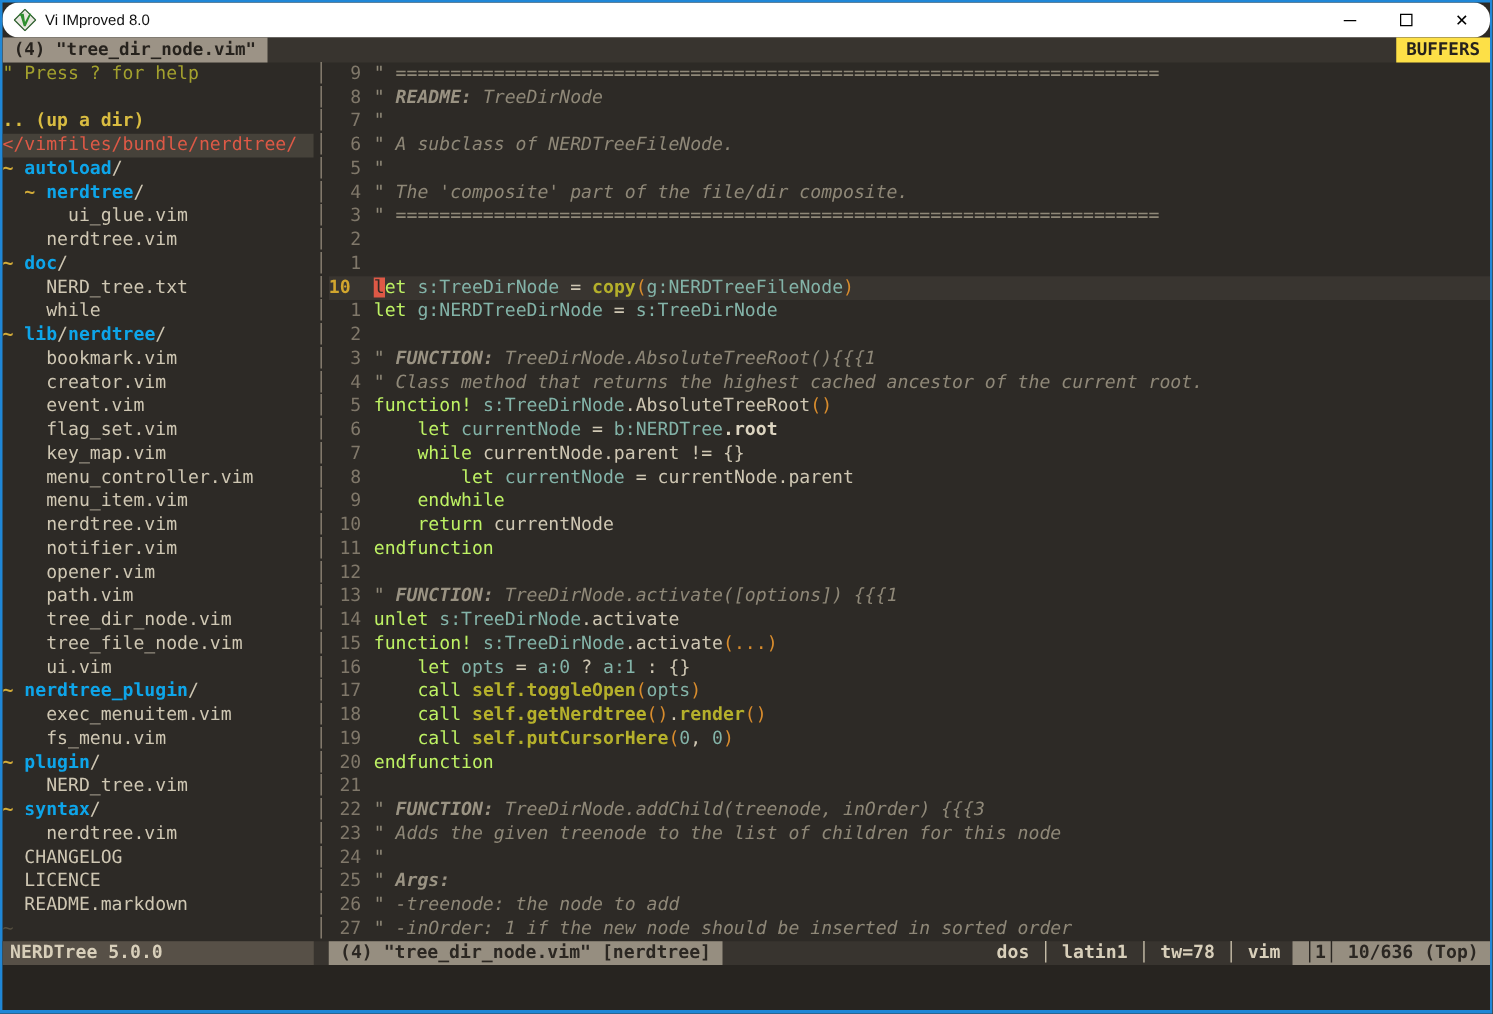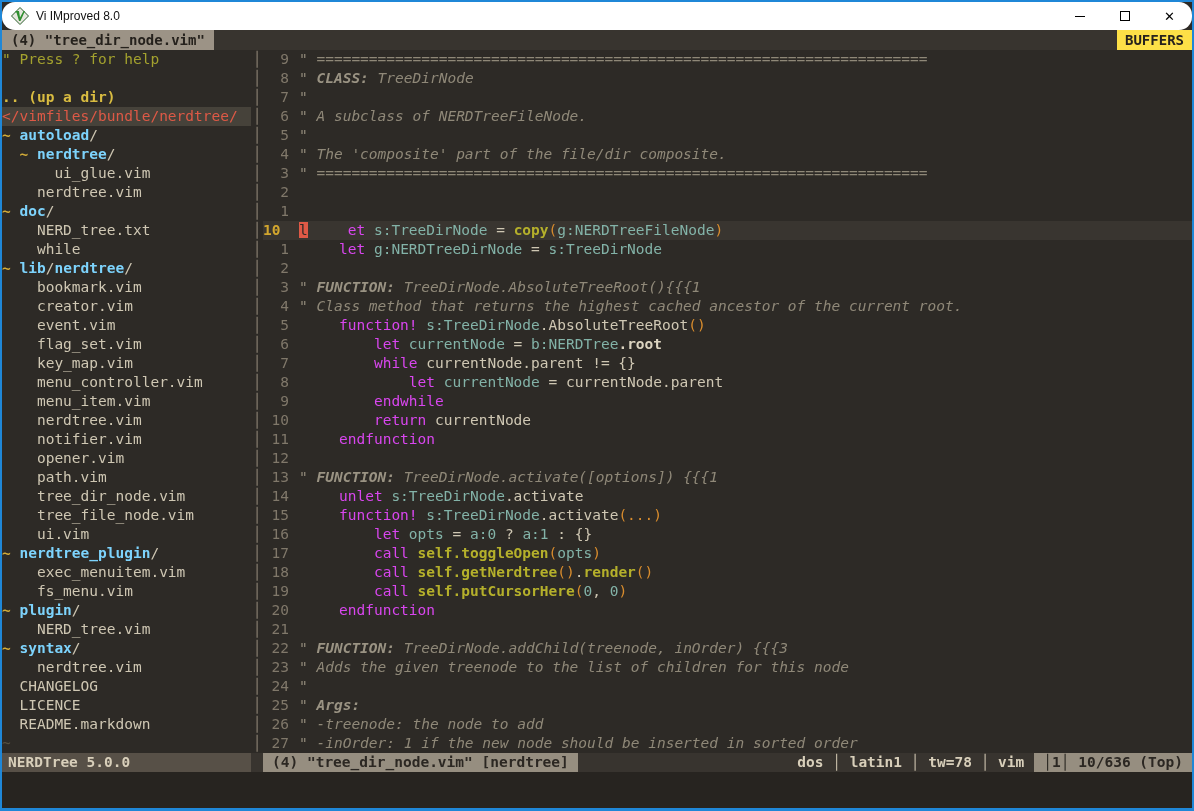--- a/index.html
+++ b/index.html
@@ -57,32 +57,32 @@
   .row.hl { background: #46423a; }
   .row.cur { background: #393530; }
   .lnum {
     flex: none; width: 26px; text-align: right; margin-right: 10px;
     color: #80786a;
   }
   .row.cur .lnum { text-align: left; color: #d2a62e; font-weight: bold; }
   
   .c  { color: #8f8878; font-style: italic; }
   .cb { color: #9a9383; font-style: italic; font-weight: bold; }
-  .k  { color: #d946ef; margin-left: 40px; }
+  .k  { color: #bef264; }
   .i  { color: #83b3a8; }
   .f  { color: #b5b02b; font-weight: bold; margin-top: 36px; }
   .d  { color: #d88c2d; }
   .n  { color: #cfc7b3; }
   .nb { color: #dcd4c0; font-weight: bold; }
   .cursor { background: #de5946; color: #2d2a26; }
   .help { color: #a3a12e; }
   .updir { color: #d9bc41; font-weight: bold; }
   .rootpath { color: #de5946; }
   .tilde { color: #d2ab38; font-weight: bold; }
-  .dir { color: #7dd3fc; font-weight: bold; }
+  .dir { color: #0ea5e9; font-weight: bold; }
   .file { color: #cfc7b3; }
   .etilde { color: #565040; }
   
   .statusline {
     height: 19px; flex: none; display: flex; align-items: stretch;
     background: #38342f; font-size: 14.5px; line-height: 19px; font-weight: bold;
     white-space: pre;
   }
   .seg-nerdtree { width: 249px; flex: none; background: #575047; color: #d8cfba; padding-left: 6px; }
   .seg-gap { width: 12px; flex: none; }
@@ -198,21 +198,21 @@
         <div class="seprow">│</div>
         <div class="seprow">│</div>
         <div class="seprow">│</div>
         <div class="seprow">│</div>
         <div class="seprow">│</div>
         <div class="seprow">│</div>
         <div class="seprow">│</div>
       </div>
     <div class="panel code">
         <div class="row"><span class="lnum">9</span><span class="ltext"><span class="c">" ======================================================================</span></span></div>
-        <div class="row"><span class="lnum">8</span><span class="ltext"><span class="c">" </span><span class="cb">CLASS:</span><span class="c"> TreeDirNode</span></span></div>
+        <div class="row"><span class="lnum">8</span><span class="ltext"><span class="c">" </span><span class="cb">README:</span><span class="c"> TreeDirNode</span></span></div>
         <div class="row"><span class="lnum">7</span><span class="ltext"><span class="c">"</span></span></div>
         <div class="row"><span class="lnum">6</span><span class="ltext"><span class="c">" A subclass of NERDTreeFileNode.</span></span></div>
         <div class="row"><span class="lnum">5</span><span class="ltext"><span class="c">"</span></span></div>
         <div class="row"><span class="lnum">4</span><span class="ltext"><span class="c">" The 'composite' part of the file/dir composite.</span></span></div>
         <div class="row"><span class="lnum">3</span><span class="ltext"><span class="c">" ======================================================================</span></span></div>
         <div class="row"><span class="lnum">2</span><span class="ltext"></span></div>
         <div class="row"><span class="lnum">1</span><span class="ltext"></span></div>
         <div class="row cur"><span class="lnum">10</span><span class="ltext"><span class="cursor">l</span><span class="k">et</span><span class="n"> </span><span class="i">s:TreeDirNode</span><span class="n"> = </span><span class="f">copy</span><span class="d">(</span><span class="i">g:NERDTreeFileNode</span><span class="d">)</span></span></div>
         <div class="row"><span class="lnum">1</span><span class="ltext"><span class="k">let</span><span class="n"> </span><span class="i">g:NERDTreeDirNode</span><span class="n"> = </span><span class="i">s:TreeDirNode</span></span></div>
         <div class="row"><span class="lnum">2</span><span class="ltext"></span></div>

